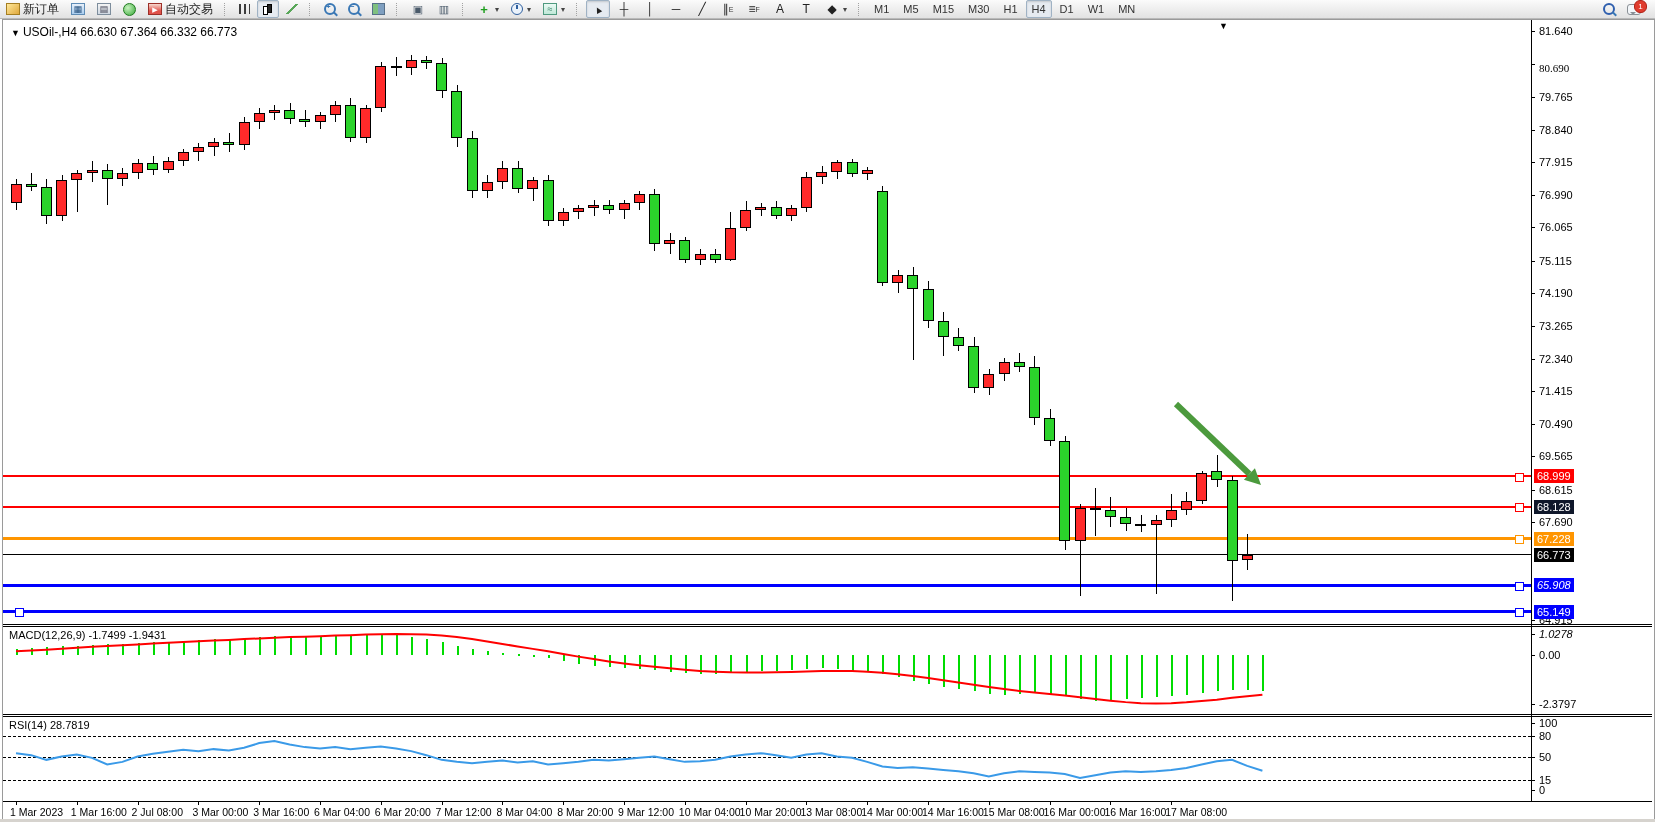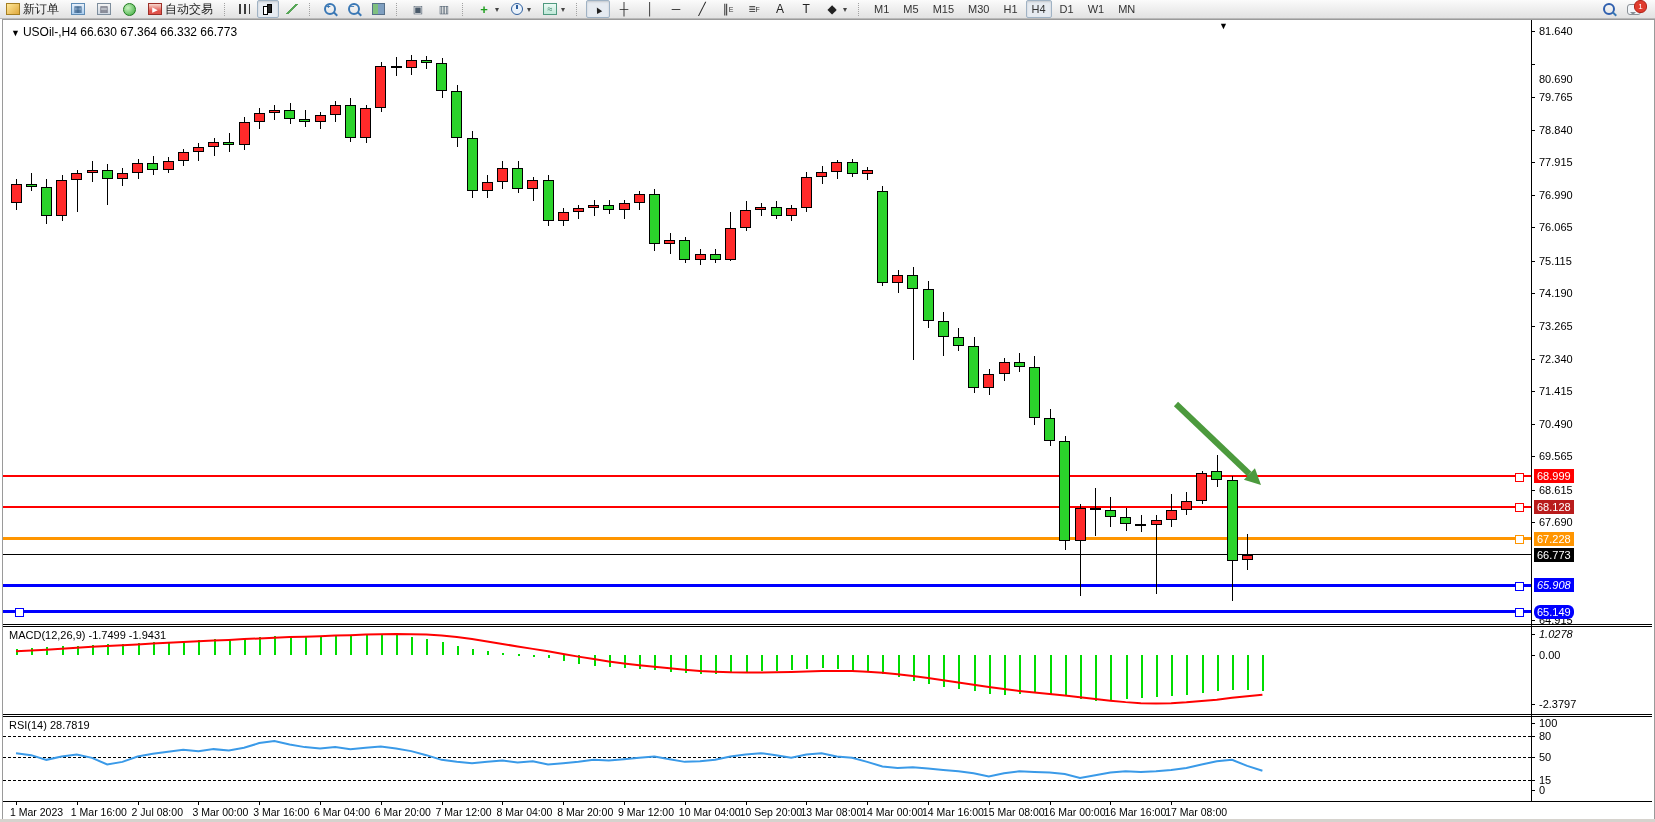--- a/index.html
+++ b/index.html
@@ -190,21 +190,21 @@
     <div class="ind-label" id="rsi-label" style="top: 699px;">RSI(14) 28.7819</div>
   <div class="panel-border" style="top: 604px;"></div>
       <div class="panel-border" style="top: 606px;"></div>
       <div class="panel-border" style="top: 694px;"></div>
       <div class="panel-border" style="top: 696px;"></div>
       <div class="panel-border" style="top: 781px;"></div>
       <div style="position: absolute; left: 1528px; top: 0px; width: 0px; height: 781px; border-left: 1px solid rgb(0, 0, 0);"></div>
       <div class="ytickdash" style="left: 1528px; top: 11px;"></div>
       <div class="ytick" style="left: 1536px; top: 5px;">81.640</div>
       <div class="ytickdash" style="left: 1528px; top: 44.4559px;"></div>
-      <div class="ytick" style="left: 1536px; top: 53px;">80.690</div>
+      <div class="ytick" style="left: 1536px; top: 42px; font-family: Liberation Serif, serif;">80.690</div>
       <div class="ytickdash" style="left: 1528px; top: 77.0314px;"></div>
       <div class="ytick" style="left: 1536px; top: 71.0314px;">79.765</div>
       <div class="ytickdash" style="left: 1528px; top: 109.607px;"></div>
       <div class="ytick" style="left: 1536px; top: 103.607px;">78.840</div>
       <div class="ytickdash" style="left: 1528px; top: 142.182px;"></div>
       <div class="ytick" style="left: 1536px; top: 136.182px;">77.915</div>
       <div class="ytickdash" style="left: 1528px; top: 174.758px;"></div>
       <div class="ytick" style="left: 1536px; top: 168.758px;">76.990</div>
       <div class="ytickdash" style="left: 1528px; top: 207.333px;"></div>
       <div class="ytick" style="left: 1536px; top: 201.333px;">76.065</div>
@@ -226,33 +226,33 @@
       <div class="ytick" style="left: 1536px; top: 463.698px;">68.615</div>
       <div class="ytickdash" style="left: 1528px; top: 502.274px;"></div>
       <div class="ytick" style="left: 1536px; top: 496.274px;">67.690</div>
       <div class="ytickdash" style="left: 1528px; top: 600px;"></div>
       <div class="ytick" style="left: 1536px; top: 594px;">64.915</div>
       <div class="hline" style="left: 0px; top: 455.175px; width: 1528px; height: 2px; background: rgb(255, 0, 0);"></div>
       <div class="handle" style="left: 1512px; top: 452.675px; border: 1px solid rgb(255, 0, 0);"></div>
       <div class="pricebadge" style="left: 1531px; top: 449.175px; background: rgb(255, 0, 0);">68.999</div>
       <div class="hline" style="left: 0px; top: 485.849px; width: 1528px; height: 2px; background: rgb(255, 0, 0);"></div>
       <div class="handle" style="left: 1512px; top: 483.349px; border: 1px solid rgb(255, 0, 0);"></div>
-      <div class="pricebadge" style="left: 1531px; top: 479.849px; background: #b91c1c;">68.128</div>
+      <div class="pricebadge" style="left: 1531px; top: 479.849px; background: #0f172a;">68.128</div>
       <div class="hline" style="left: 0px; top: 517.044px; width: 1528px; height: 3px; background: rgb(255, 149, 0);"></div>
       <div class="handle" style="left: 1512px; top: 515.044px; border: 1px solid rgb(255, 149, 0);"></div>
       <div class="pricebadge" style="left: 1531px; top: 511.544px; background: rgb(255, 149, 0);">67.228</div>
       <div class="hline" style="left: 0px; top: 534.067px; width: 1528px; height: 1px; background: rgb(0, 0, 0);"></div>
       <div class="pricebadge" style="left: 1531px; top: 527.567px; background: rgb(0, 0, 0);">66.773</div>
       <div class="hline" style="left: 0px; top: 563.53px; width: 1528px; height: 3px; background: rgb(0, 0, 255);"></div>
       <div class="handle" style="left: 1512px; top: 561.53px; border: 1px solid rgb(0, 0, 255);"></div>
       <div class="pricebadge" style="left: 1531px; top: 558.03px; background: rgb(0, 0, 255); font-style: italic;">65.908</div>
       <div class="hline" style="left: 0px; top: 590.259px; width: 1528px; height: 3px; background: rgb(0, 0, 255);"></div>
       <div class="handle" style="left: 1512px; top: 588.259px; border: 1px solid rgb(0, 0, 255);"></div>
       <div class="handle" style="left: 12px; top: 588.259px; border: 1px solid rgb(0, 0, 255);"></div>
-      <div class="pricebadge" style="left: 1531px; top: 584.759px; background: rgb(0, 0, 255); border-radius: 6px;">65.149</div>
+      <div class="pricebadge" style="left: 1531px; top: 584.759px; background: rgb(0, 0, 255);">65.149</div>
       <div class="candle-wick" style="left: 13px; top: 158.558px; height: 31.6951px;"></div>
       <div class="candle-body" style="left: 7.5px; top: 163.841px; width: 11px; height: 19.3692px; background: rgb(255, 42, 42);"></div>
       <div class="candle-wick" style="left: 28.2px; top: 153.276px; height: 17.6084px;"></div>
       <div class="candle-body" style="left: 22.7px; top: 163.841px; width: 11px; height: 3.52167px; background: rgb(43, 211, 43);"></div>
       <div class="candle-wick" style="left: 43.4px; top: 158.558px; height: 45.7818px;"></div>
       <div class="candle-body" style="left: 37.9px; top: 167.362px; width: 11px; height: 28.1734px; background: rgb(43, 211, 43);"></div>
       <div class="candle-wick" style="left: 58.6px; top: 155.036px; height: 45.7818px;"></div>
       <div class="candle-body" style="left: 53.1px; top: 160.319px; width: 11px; height: 35.2167px; background: rgb(255, 42, 42);"></div>
       <div class="candle-wick" style="left: 73.8px; top: 149.754px; height: 42.2601px;"></div>
       <div class="candle-body" style="left: 68.3px; top: 153.276px; width: 11px; height: 7.04335px; background: rgb(255, 42, 42);"></div>
@@ -540,21 +540,21 @@
       <div class="xlabel" style="left: 432.6px; top: 786px;">7 Mar 12:00</div>
       <div class="xtick" style="left: 499.4px; top: 782px;"></div>
       <div class="xlabel" style="left: 493.4px; top: 786px;">8 Mar 04:00</div>
       <div class="xtick" style="left: 560.2px; top: 782px;"></div>
       <div class="xlabel" style="left: 554.2px; top: 786px;">8 Mar 20:00</div>
       <div class="xtick" style="left: 621px; top: 782px;"></div>
       <div class="xlabel" style="left: 615px; top: 786px;">9 Mar 12:00</div>
       <div class="xtick" style="left: 681.8px; top: 782px;"></div>
       <div class="xlabel" style="left: 675.8px; top: 786px;">10 Mar 04:00</div>
       <div class="xtick" style="left: 742.6px; top: 782px;"></div>
-      <div class="xlabel" style="left: 736.6px; top: 786px;">10 Sep 20:00</div>
+      <div class="xlabel" style="left: 736.6px; top: 786px;">10 Mar 20:00</div>
       <div class="xtick" style="left: 803.4px; top: 782px;"></div>
       <div class="xlabel" style="left: 797.4px; top: 786px;">13 Mar 08:00</div>
       <div class="xtick" style="left: 864.2px; top: 782px;"></div>
       <div class="xlabel" style="left: 858.2px; top: 786px;">14 Mar 00:00</div>
       <div class="xtick" style="left: 925px; top: 782px;"></div>
       <div class="xlabel" style="left: 919px; top: 786px;">14 Mar 16:00</div>
       <div class="xtick" style="left: 985.8px; top: 782px;"></div>
       <div class="xlabel" style="left: 979.8px; top: 786px;">15 Mar 08:00</div>
       <div class="xtick" style="left: 1046.6px; top: 782px;"></div>
       <div class="xlabel" style="left: 1040.6px; top: 786px;">16 Mar 00:00</div>

